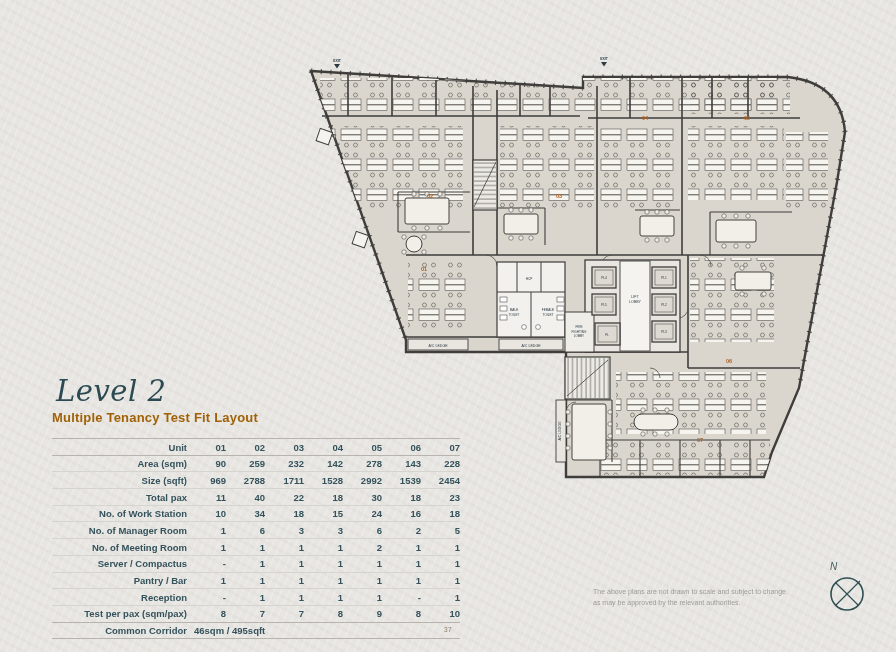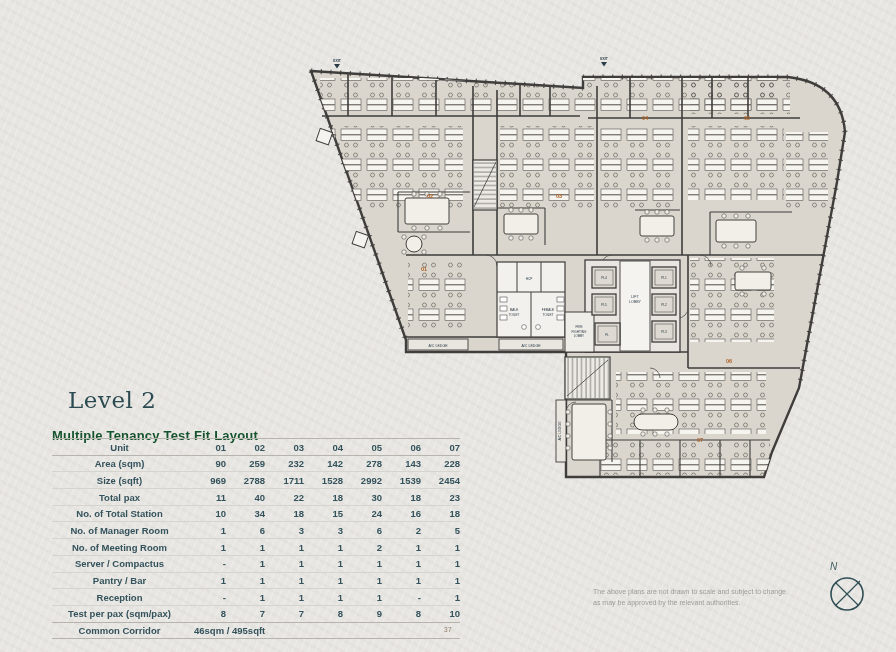--- a/index.html
+++ b/index.html
@@ -9,36 +9,36 @@
     font-family:"Liberation Sans",sans-serif;
   }
   .texture{
     position:absolute;inset:0;pointer-events:none;
     background-image:
       repeating-linear-gradient(115deg, rgba(255,255,255,.16) 0 2px, rgba(255,255,255,0) 2px 7px),
       repeating-linear-gradient(28deg, rgba(128,120,108,.045) 0 3px, rgba(128,120,108,0) 3px 10px);
   }
   .title-block{position:absolute;left:52px;top:372px;}
   .title-block h1{
-    margin:16px;font-family:"DejaVu Serif",serif;font-weight:400;
-    font-size:23px;line-height:1.05;color:#2c4a52;letter-spacing:.5px;
+    margin:4px;font-family:"DejaVu Serif",serif;font-weight:400;
+    font-size:29px;line-height:1.05;color:#2c4a52;letter-spacing:.5px;font-style:italic;
   }
   .title-block .sub{
-    margin-top:4px;font-size:13px;font-weight:bold;color:#14532d;letter-spacing:.2px;
+    margin-top:4px;font-size:13px;font-weight:bold;color:#a16207;letter-spacing:.2px;
   }
   table.tbl{
     position:absolute;left:52px;top:438px;width:408px;
     border-collapse:collapse;table-layout:fixed;
     font-size:9.5px;color:#33525c;
   }
   table.tbl td{
     padding:2.5px 0 2.2px;border-bottom:1px solid #d6d4cf;
     text-align:right;font-weight:bold;white-space:nowrap;
   }
-  table.tbl td.lab{text-align:center;margin-left:23px;}
+  table.tbl td.lab{text-align:right;margin-left:23px;}
   table.tbl tr.hdr td{border-top:1px solid #b7b4ae;border-bottom:1px solid #b7b4ae;}
   table.tbl tr.last td{border-bottom:1px solid #b7b4ae;}
   table.tbl tr.ftr td{border-bottom:1px solid #b7b4ae;}
   table.tbl tr.ftr td.val{text-align:left;padding-left:7px;margin-left:48px;}
   .plan{position:absolute;left:280px;top:40px;}
   .disclaimer{
     position:absolute;left:593px;top:587px;width:215px;
     font-size:7px;line-height:1.55;color:#9d9c97;
   }
   .compass{position:absolute;left:810px;top:556px;width:70px;height:66px;}
@@ -104,21 +104,21 @@
     <td class="lab">Total pax</td>
     <td>11</td>
     <td>40</td>
     <td>22</td>
     <td>18</td>
     <td>30</td>
     <td>18</td>
     <td>23</td>
   </tr>
   <tr>
-    <td class="lab">No. of Total Station</td>
+    <td class="lab">No. of Work Station</td>
     <td>10</td>
     <td>34</td>
     <td>18</td>
     <td>15</td>
     <td>24</td>
     <td>16</td>
     <td>18</td>
   </tr>
   <tr>
     <td class="lab">No. of Manager Room</td>

